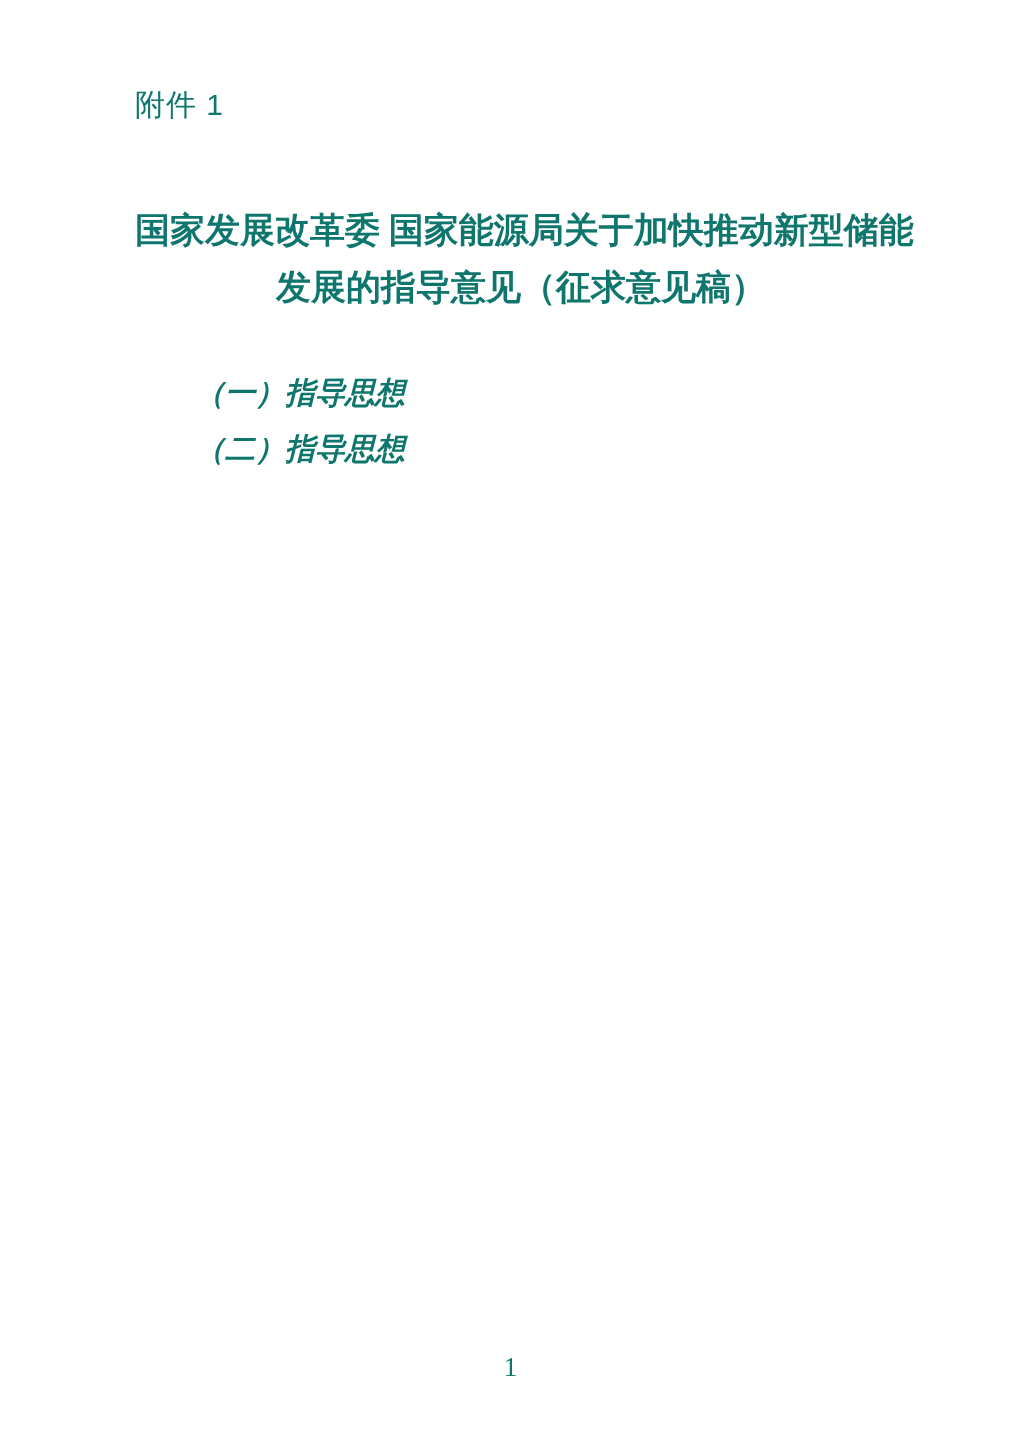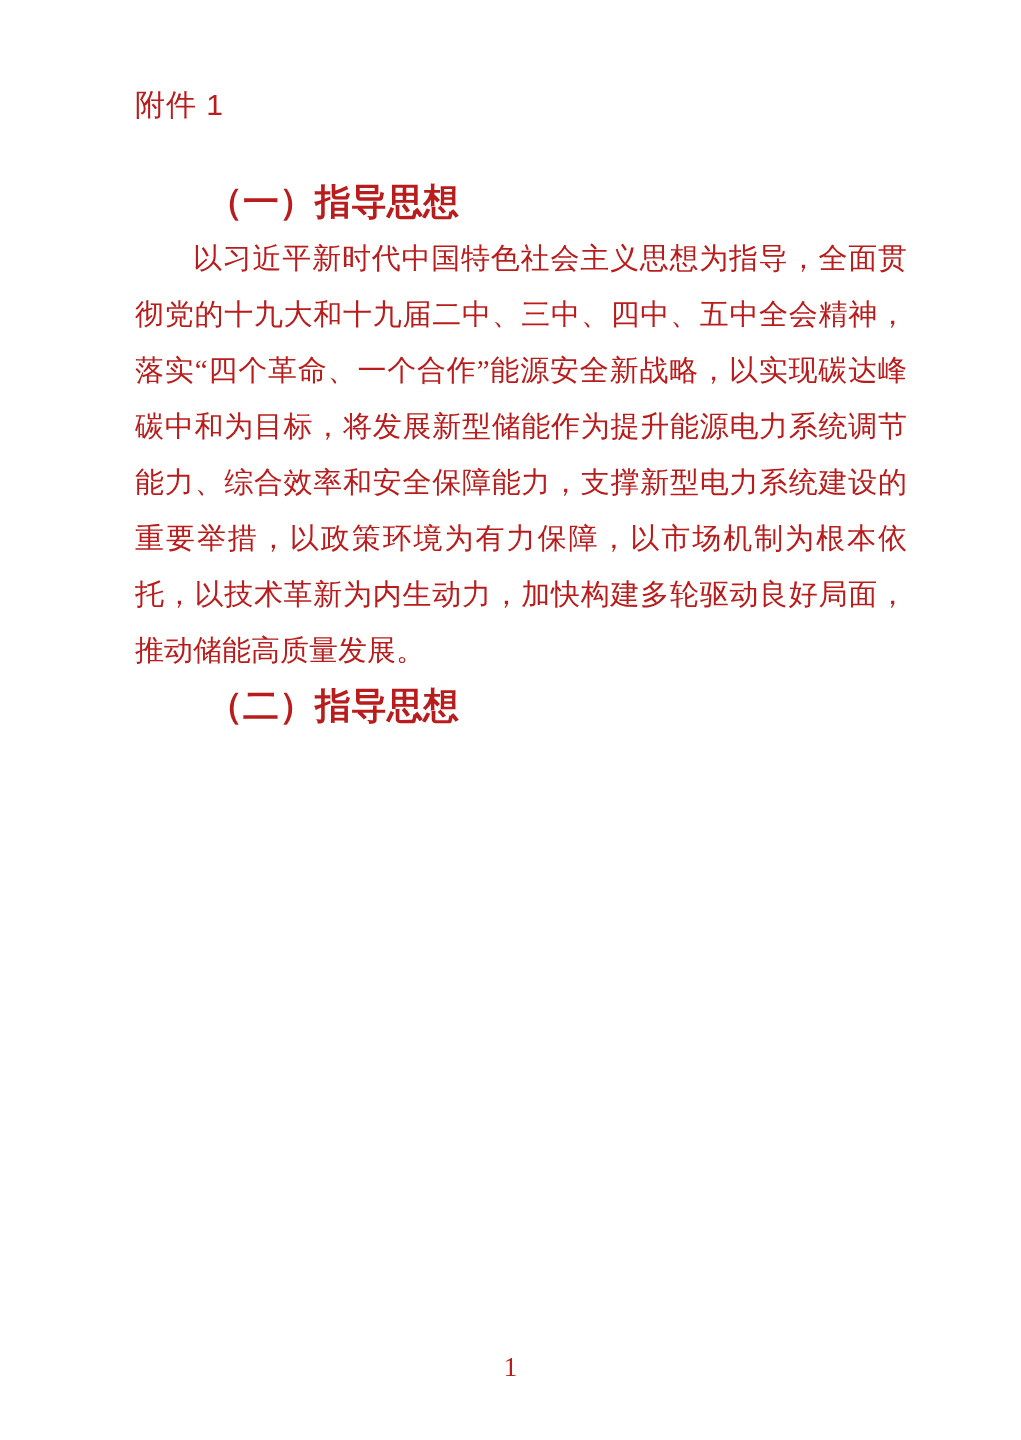--- a/index.html
+++ b/index.html
@@ -6,21 +6,21 @@
     margin: 0;
     padding: 0;
     background: #ffffff;
   }
   .page {
     position: relative;
     width: 1021px;
     height: 1440px;
     margin: 0 auto;
     background: #ffffff;
-    color: #b91c1c;
+    color: #0f766e;
     box-sizing: border-box;
     padding: 85px 114px 0 135px;
     overflow: hidden;
     font-family: "Liberation Serif", "DejaVu Serif", serif;
   }
   .attachment-label {
     font-family: "Liberation Sans", "DejaVu Sans", sans-serif;
     font-size: 30px;
     line-height: 40px;
     letter-spacing: 1px;
@@ -51,41 +51,45 @@
     text-indent: 2em;
     line-break: strict;
   }
   .heading-1 {
     font-family: "Liberation Sans", "DejaVu Sans", sans-serif;
     font-weight: bold;
     font-size: 29px;
   }
   .heading-2 {
     font-weight: bold;
-    font-size: 36px;
+    font-size: 30px;
+    font-style: italic;
   }
   .page-number {
     position: absolute;
     left: 0;
     right: 0;
     top: 1352px;
     text-align: center;
     font-size: 27px;
     font-family: "Liberation Serif", "DejaVu Serif", serif;
   }
 </style>
 </head>
 <body>
 
 <div class="page">
 
   <div class="attachment-label">附件 1</div>
 
+  <h1 class="doc-title">
+    <span class="title-line">国家发展改革委 国家能源局关于加快推动新型储能</span>
+    <span class="title-line">发展的指导意见（征求意见稿）</span>
+  </h1>
 
   <div class="doc-body">
     <div class="heading-2">（一）指导思想</div>
-    <p>以习近平新时代中国特色社会主义思想为指导，全面贯彻党的十九大和十九届二中、三中、四中、五中全会精神，落实“四个革命、一个合作”能源安全新战略，以实现碳达峰碳中和为目标，将发展新型储能作为提升能源电力系统调节能力、综合效率和安全保障能力，支撑新型电力系统建设的重要举措，以政策环境为有力保障，以市场机制为根本依托，以技术革新为内生动力，加快构建多轮驱动良好局面，推动储能高质量发展。</p>
     <div class="heading-2">（二）指导思想</div>
   </div>
 
   <div class="page-number">1</div>
 
 </div>
 
 </body></html>

